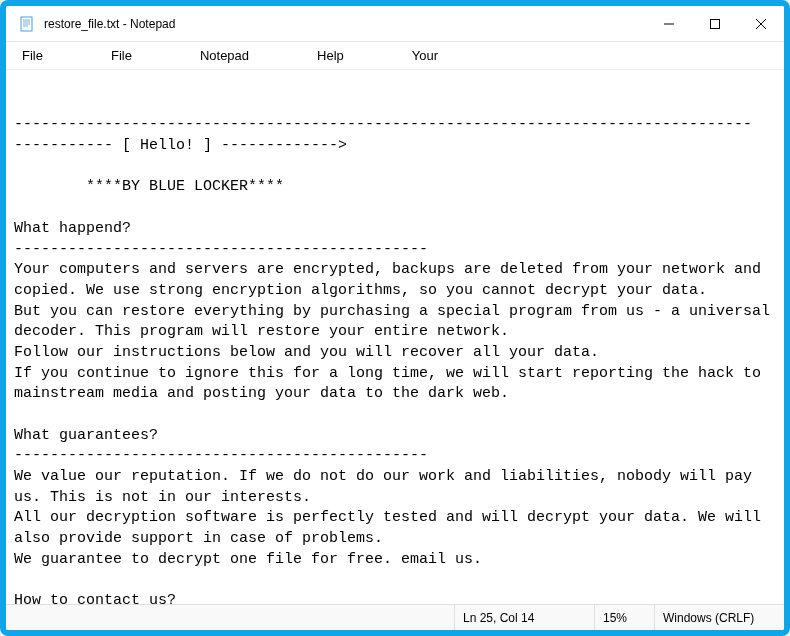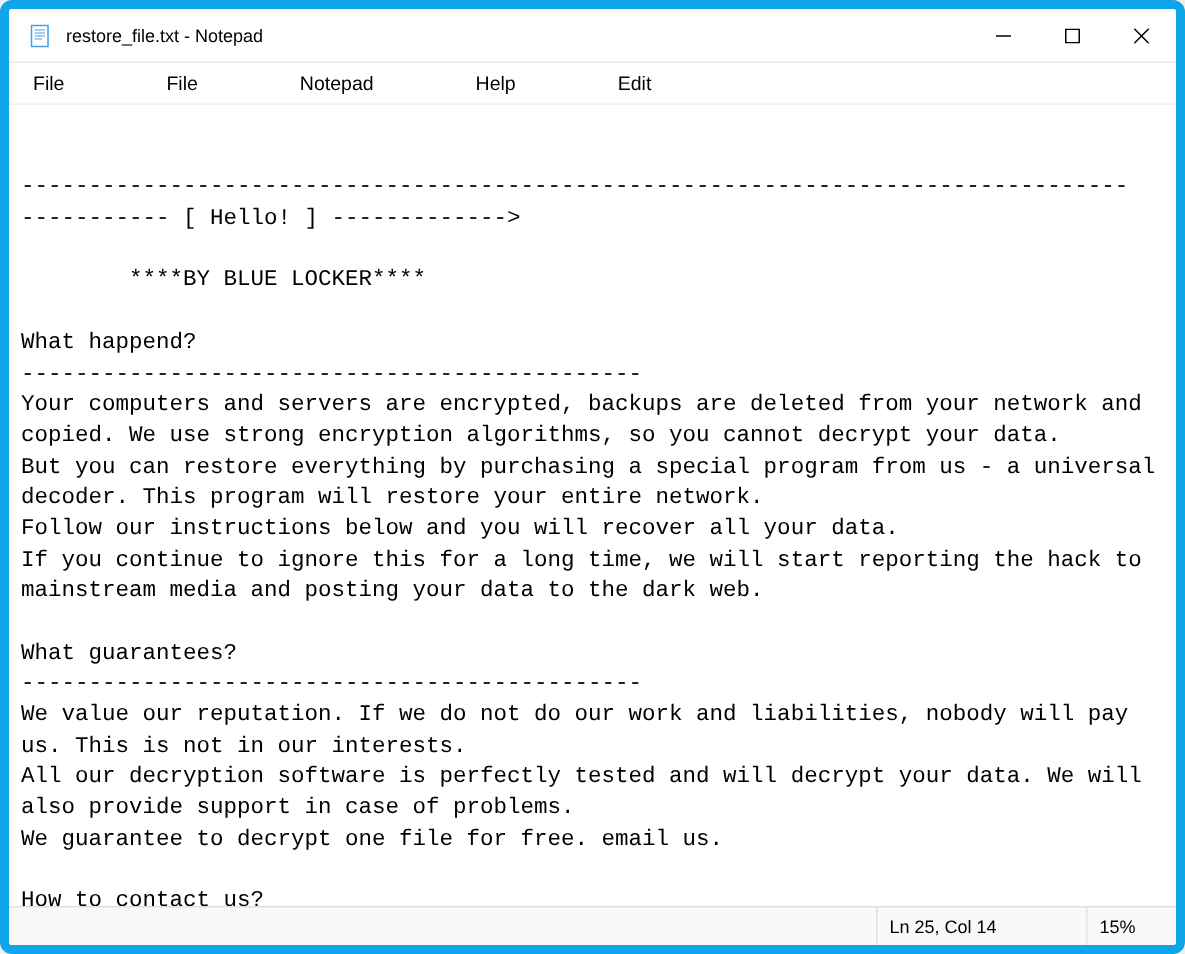--- a/index.html
+++ b/index.html
@@ -152,21 +152,21 @@
           </svg>
       </div>
     </div>
   </div>
 
   <div class="menubar">
     <span class="menu-item">File</span>
     <span class="menu-item">File</span>
     <span class="menu-item">Notepad</span>
     <span class="menu-item">Help</span>
-    <span class="menu-item">Edit</span>
+    <span class="menu-item">Your</span>
   </div>
 
   <div class="content">
     <div class="doc-text">----------------------------------------------------------------------------------
 ----------- [ Hello! ] -------------&gt;
 
         ****BY BLUE LOCKER****
 
 What happend?
 ----------------------------------------------
@@ -187,15 +187,16 @@
 
 !!! DANGER !!!
 DO NOT MODIFY or try to RECOVER any files yourself. We WILL NOT be able to RESTORE them.
 !!! DANGER !!</div>
   </div>
 
   <div class="statusbar">
     <div class="status-spacer"></div>
     <div class="status-cell" style="min-width:140px">Ln 25, Col 14</div>
     <div class="status-cell" style="min-width:60px">15%</div>
+    <div class="status-cell" style="min-width:130px">Windows (CRLF)</div>
   </div>
 
 </div>
 
 </body></html>

